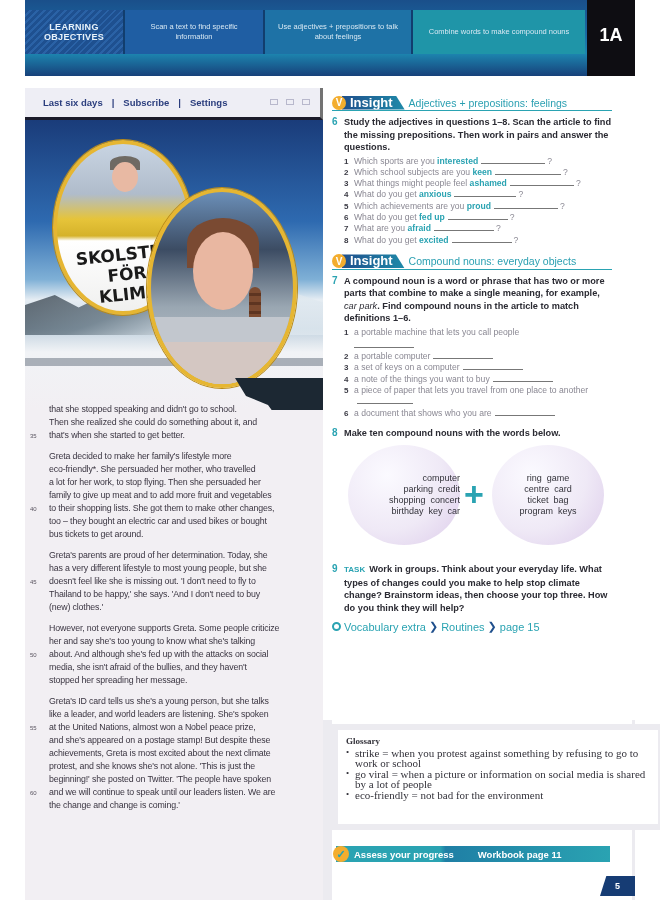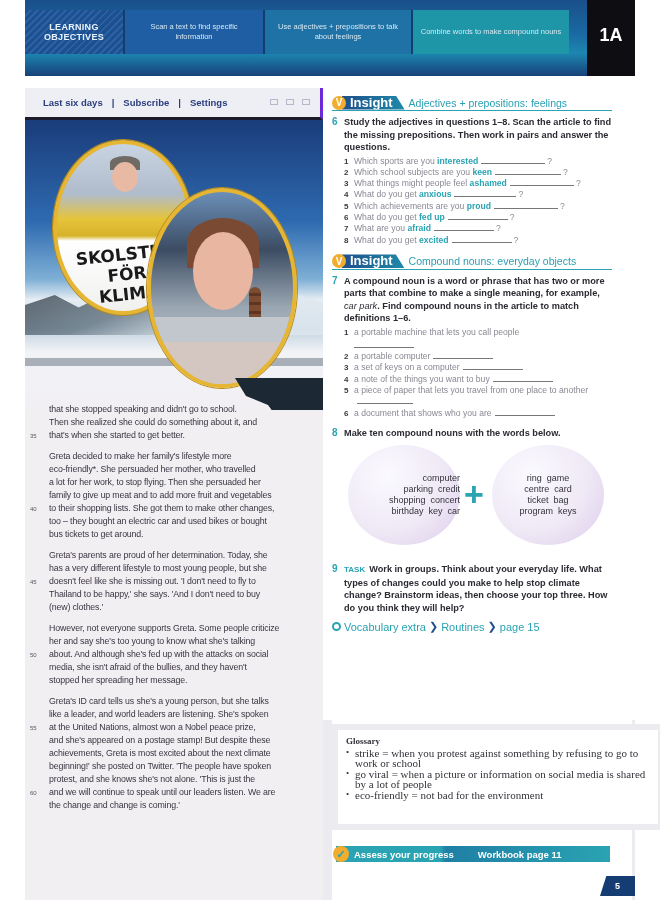--- a/index.html
+++ b/index.html
@@ -18,35 +18,35 @@
     display: flex; align-items: center; justify-content: center; text-align: center;
     color: #d7e8f3; font-size: 7.5px; line-height: 10px; padding: 0 6px;
     border-right: 2px solid #123e6e;
   }
   .obj-cell.label {
     width: 100px; font-weight: bold; font-size: 9px; color: #e8f2fa; letter-spacing: 0.3px;
     background: repeating-linear-gradient(135deg, #1e5090 0 3px, #2a62a6 3px 5px);
   }
   .obj-cell.c1 { width: 140px; background: #1f5ea3; }
   .obj-cell.c2 { width: 148px; background: #1e72a6; }
-  .obj-cell.c3 { width: 156px; background: #1f95a8; border-right: none; }
+  .obj-cell.c3 { width: 172px; background: #1f95a8; border-right: none; }
   .unit-badge {
     position: absolute; right: 0; top: 0; width: 48px; height: 76px; background: #0e0d12;
     color: #ffffff; font-weight: bold; font-size: 18px; display: flex; align-items: center;
     justify-content: center; padding-bottom: 6px;
   }
 
   
   .left-col {
     position: absolute; left: 25px; top: 88px; width: 298px; height: 812px;
     background: #f2eff3;
   }
   .browser-bar {
     position: absolute; left: 0; top: 0; width: 298px; height: 32px; background: #eeeef5;
-    border-right: 3px solid #6d28d9; border-bottom: 3px solid #1b1b2a;
+    border-right: 3px solid #737373; border-bottom: 3px solid #1b1b2a;
     display: flex; align-items: center; padding-left: 18px; font-size: 9.5px; font-weight: bold;
     color: #2a3d7d;
   }
   .browser-bar .sep { margin: 0 9px; color: #2a3d7d; }
   .win-ctrls { position: absolute; right: 10px; top: 11px; display: flex; gap: 8px; }
   .win-ctrls span { width: 8px; height: 6px; border: 1px solid #b8b8cc; display: block; }
 
   .photo-area {
     position: absolute; left: 0; top: 32px; width: 298px; height: 290px;
     background: linear-gradient(180deg, #1a3c7a 0%, #2e6ab0 35%, #7fb0d6 55%, #e6edf3 62%, #c2d2df 72%, #f1f3f6 80%, #f2eff3 100%);
@@ -246,22 +246,22 @@
         <span class="line"><span class="line-num">50</span><span>about. And although she's fed up with the attacks on social</span></span>
         <span class="line"><span>media, she isn't afraid of the bullies, and they haven't</span></span>
         <span class="line"><span>stopped her spreading her message.</span></span>
       </p>
       <p>
         <span class="line"><span>Greta's ID card tells us she's a young person, but she talks</span></span>
         <span class="line"><span>like a leader, and world leaders are listening. She's spoken</span></span>
         <span class="line"><span class="line-num">55</span><span>at the United Nations, almost won a Nobel peace prize,</span></span>
         <span class="line"><span>and she's appeared on a postage stamp! But despite these</span></span>
         <span class="line"><span>achievements, Greta is most excited about the next climate</span></span>
+        <span class="line"><span>protest, and she knows she's not alone. 'This is just the</span></span>
         <span class="line"><span>beginning!' she posted on Twitter. 'The people have spoken</span></span>
-        <span class="line"><span>protest, and she knows she's not alone. 'This is just the</span></span>
         <span class="line"><span class="line-num">60</span><span>and we will continue to speak until our leaders listen. We are</span></span>
         <span class="line"><span>the change and change is coming.'</span></span>
       </p>
     </div>
 </div>
 
 <div class="right-bg"></div>
 <div class="right-col">
   <div style="position:absolute; left:0; top:7px; width:280px;">
 

